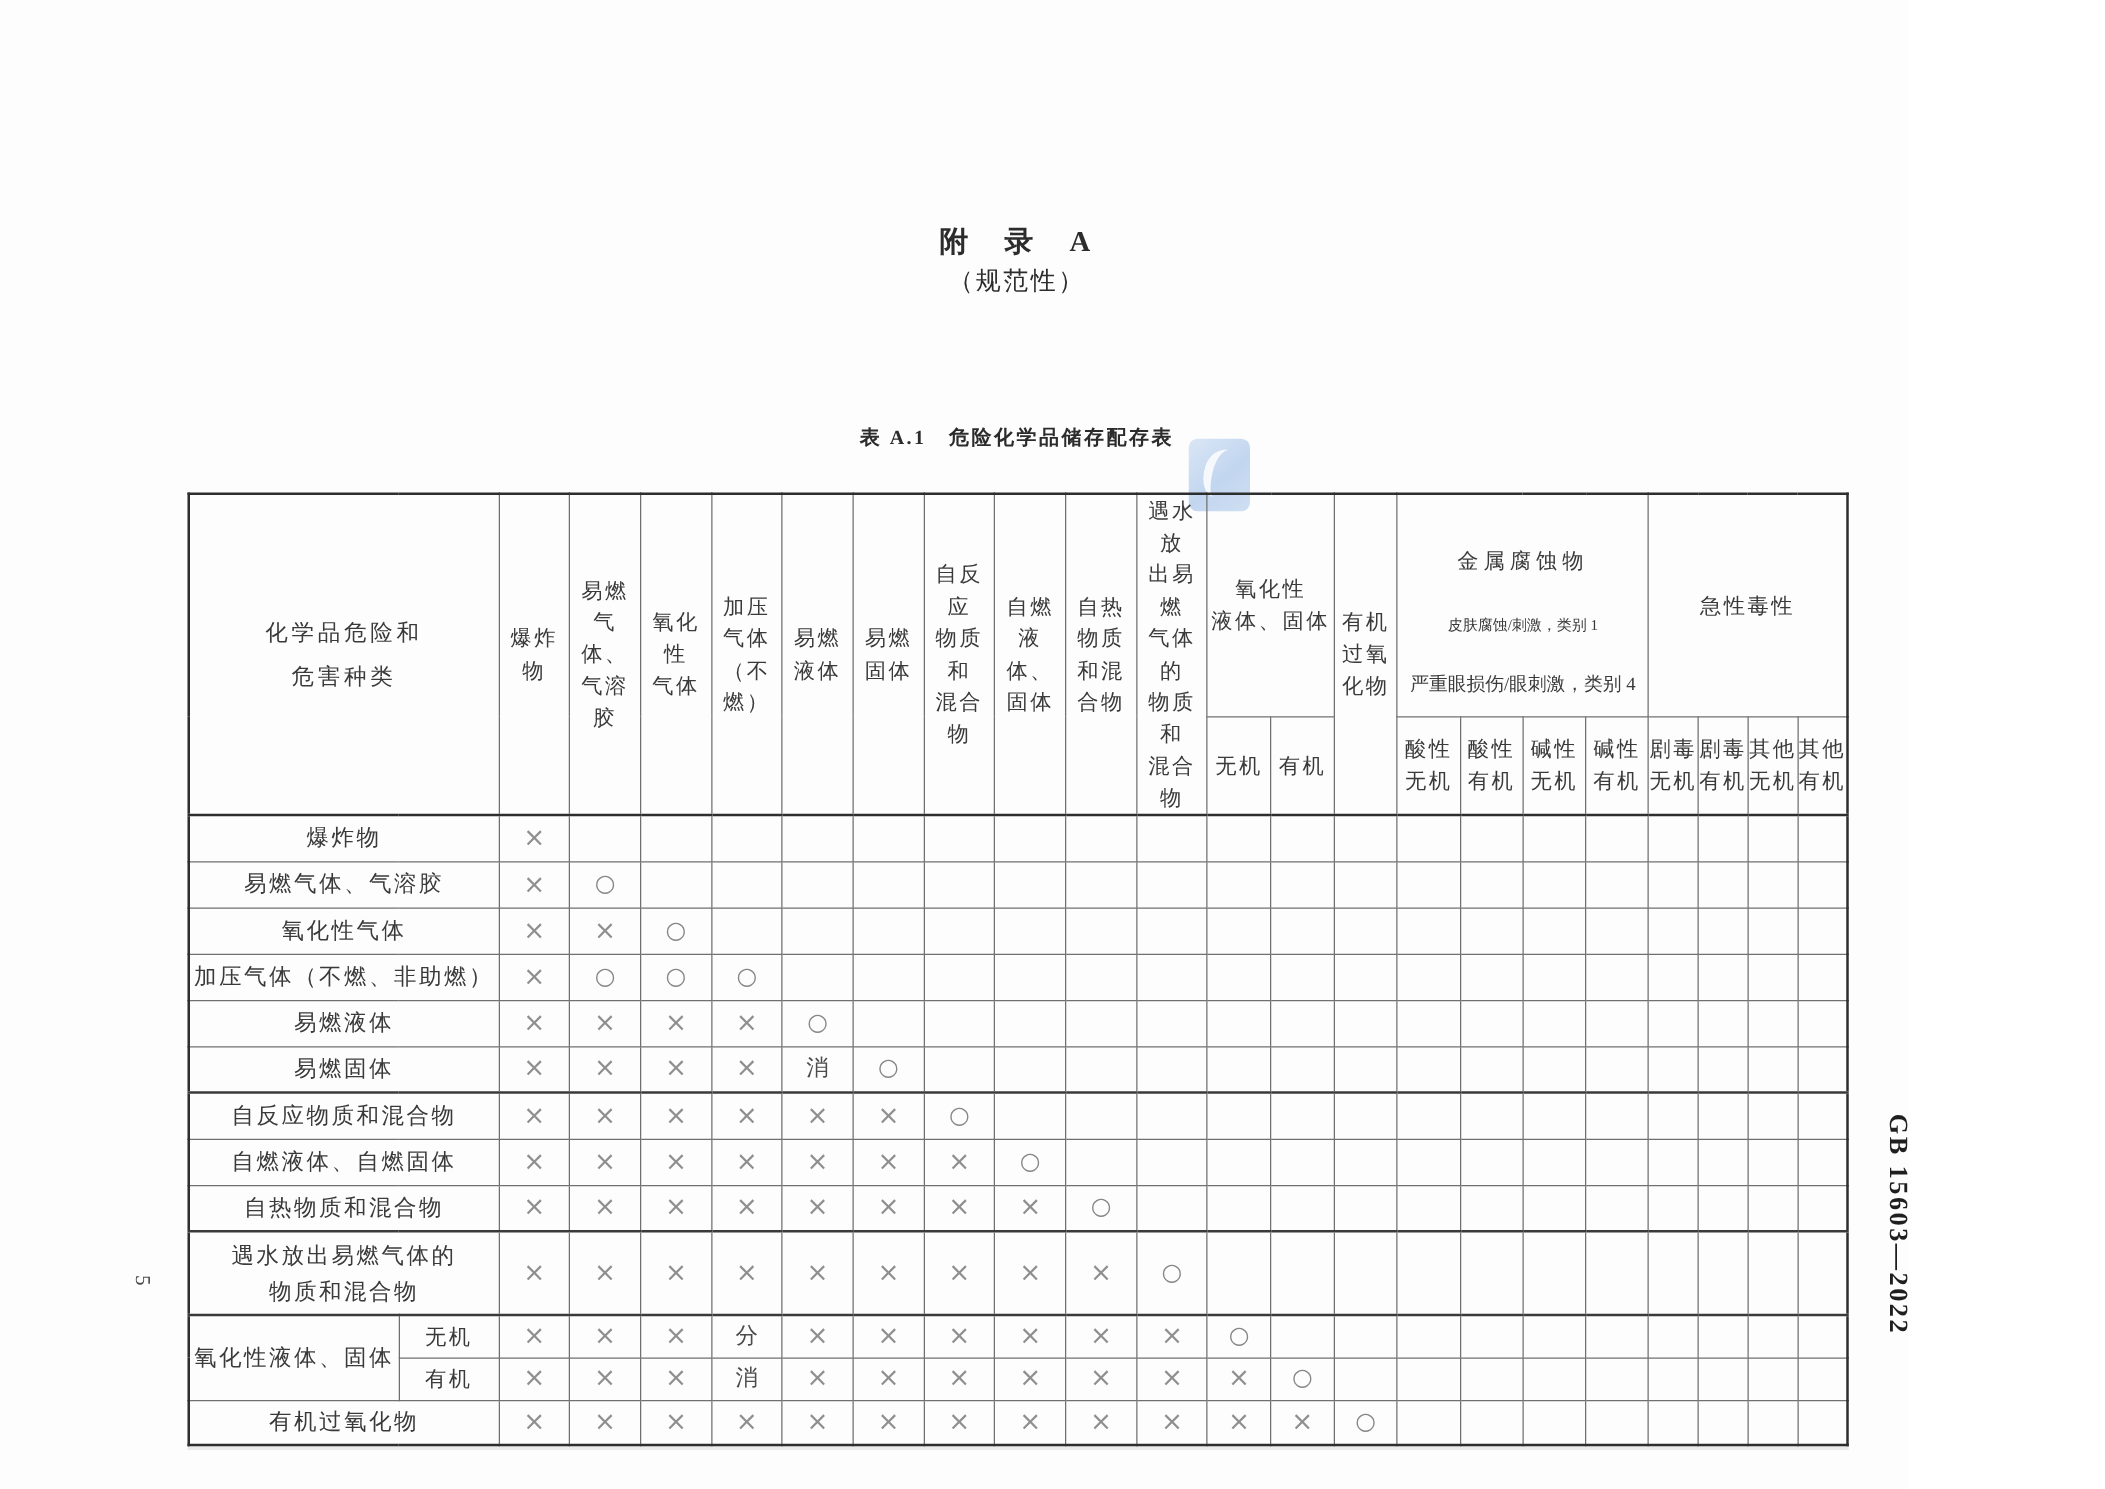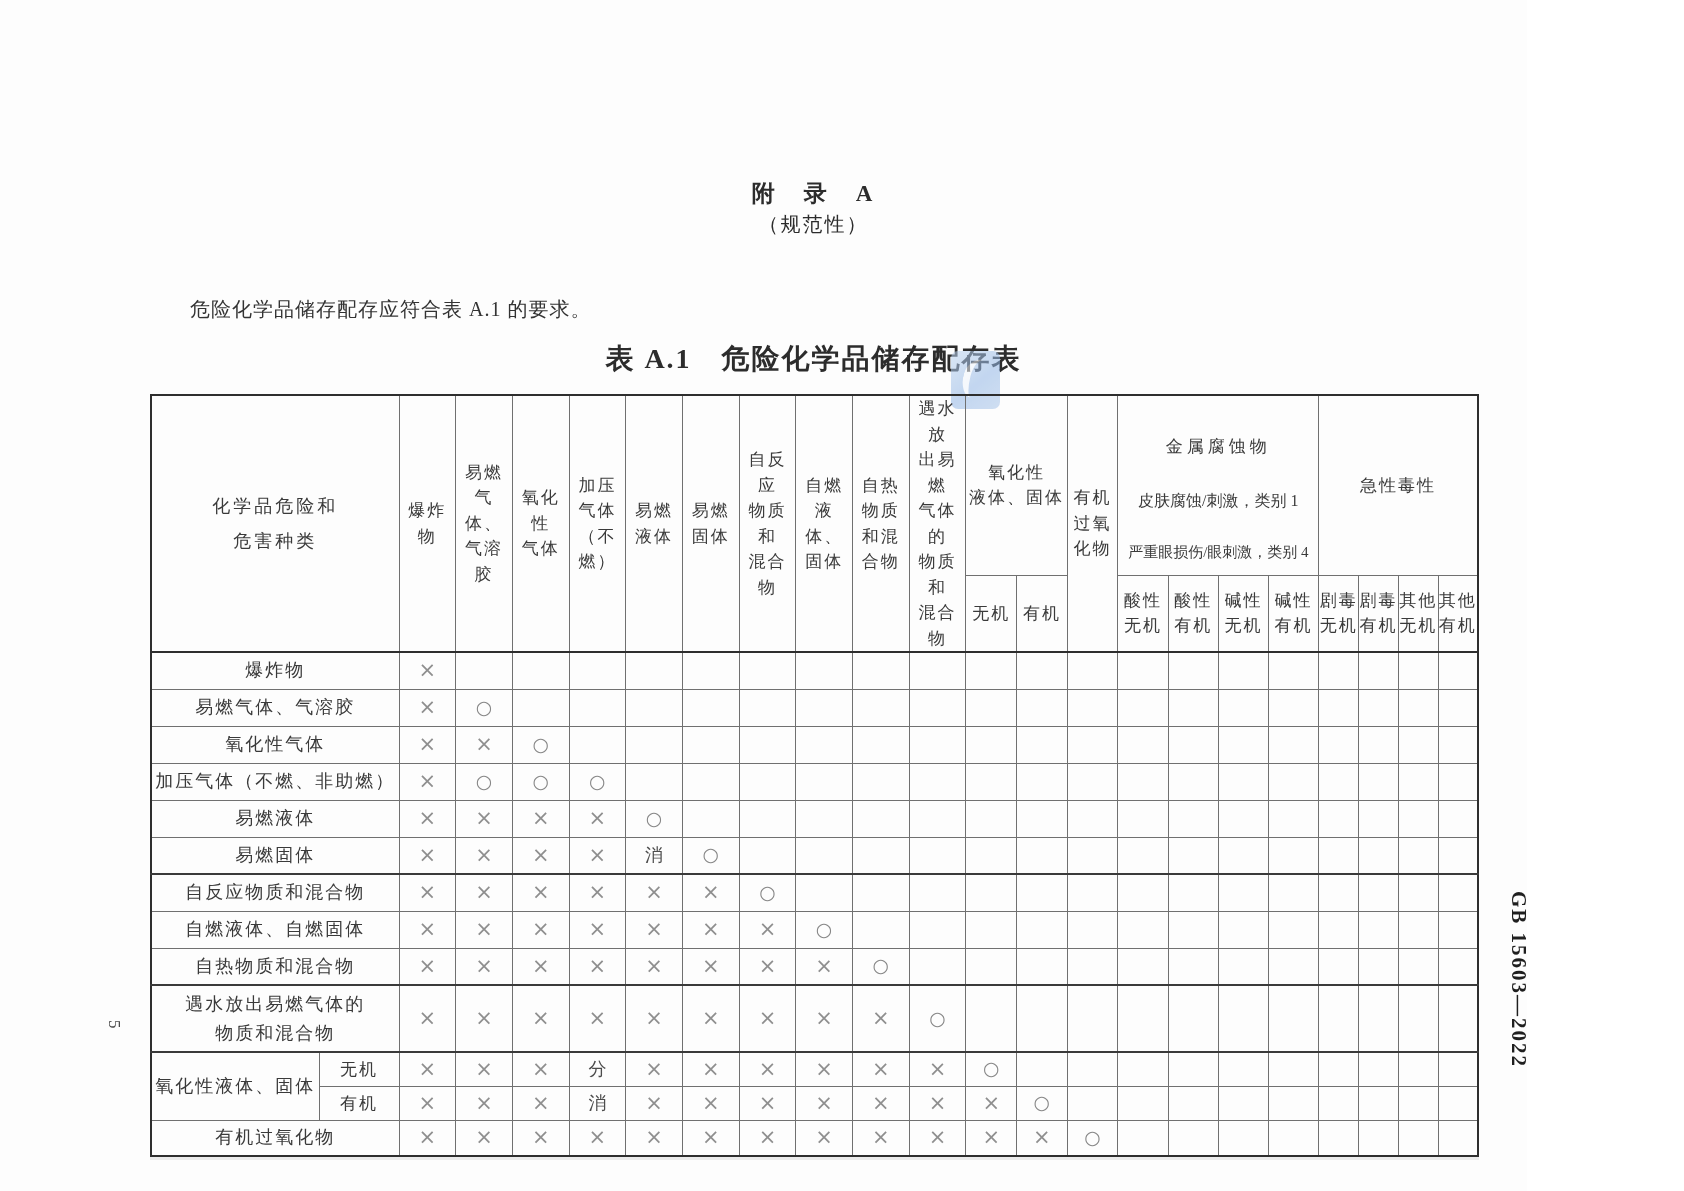--- a/index.html
+++ b/index.html
@@ -15,21 +15,21 @@
   .center-block{
     position:absolute;left:150px;width:1327px;text-align:center;
   }
   #appendix-title{top:178px;font-size:23px;font-weight:bold;letter-spacing:3px;color:#2c2c2c;}
   #appendix-subtitle{top:211px;font-size:20px;font-weight:400;letter-spacing:2px;color:#2c2c2c;}
   #appendix-heading{top:242px;font-size:21px;font-weight:bold;letter-spacing:3px;color:#2c2c2c;}
   #intro-text{
     position:absolute;left:150px;top:296px;width:1200px;
     font-size:20px;letter-spacing:1px;text-indent:2em;color:#333;
   }
-  #table-caption{top:340px;font-size:28px;font-weight:bold;letter-spacing:2px;color:#2c2c2c;}
+  #table-caption{top:340px;font-size:16px;font-weight:bold;letter-spacing:2px;color:#2c2c2c;}
 
   
   #watermark{
     position:absolute;left:951px;top:351px;width:49px;height:58px;
     background:linear-gradient(140deg,#bed4ef 0%,#93b7e6 55%,#aac6ea 100%);
     opacity:.55;border-radius:7px;
   }
   #watermark::after{
     content:"";position:absolute;left:12px;top:8px;width:22px;height:40px;
     border-left:7px solid rgba(255,255,255,.85);
@@ -63,21 +63,21 @@
   #tbl tbody tr:nth-child(6) td,
   #tbl tbody tr:nth-child(9) td,
   #tbl tbody tr:nth-child(10) td{border-bottom:2px solid #3a3a3a;}
 
   #tbl th{font-size:17px;letter-spacing:2px;line-height:1.5;}
   #tbl th .hline{display:block;}
   #tbl th.corner{font-size:18px;letter-spacing:3px;line-height:1.9;}
   #tbl th.corrosive{letter-spacing:0;}
   #tbl th.corrosive .hline{line-height:1.55;margin-top:28px;}
   #tbl th.corrosive .hline:nth-child(1){font-size:17px;letter-spacing:4px;}
-  #tbl th.corrosive .hline:nth-child(2){font-size:16px;}
+  #tbl th.corrosive .hline:nth-child(2){font-size:12px;}
   #tbl th.corrosive .hline:nth-child(3){font-size:15px;}
 
   #tbl td.label{font-size:18px;letter-spacing:2px;line-height:1.6;}
   #tbl td.label .hline{display:block;}
   #tbl td.sublabel{font-size:17px;letter-spacing:2px;}
 
   .sym{
     font-family:"DejaVu Sans","Liberation Sans",sans-serif;
     font-size:21px;color:#8f8f8f;line-height:1;
   }
@@ -101,21 +101,20 @@
   }
 </style>
 </head>
 <body>
 
 <div class="page">
 
   <div id="appendix-title" class="center-block">附　录　A</div>
   <div id="appendix-subtitle" class="center-block">（规范性）</div>
 
-  <div id="intro-text">危险化学品储存配存应符合表 A.1 的要求。</div>
 
   <div id="table-caption" class="center-block">表 A.1　危险化学品储存配存表</div>
 
   <div id="watermark"></div>
 
   <table id="tbl">
     <colgroup>
       <col style="width:168px">
         <col style="width:80px">
       <col style="width:56.7px">

